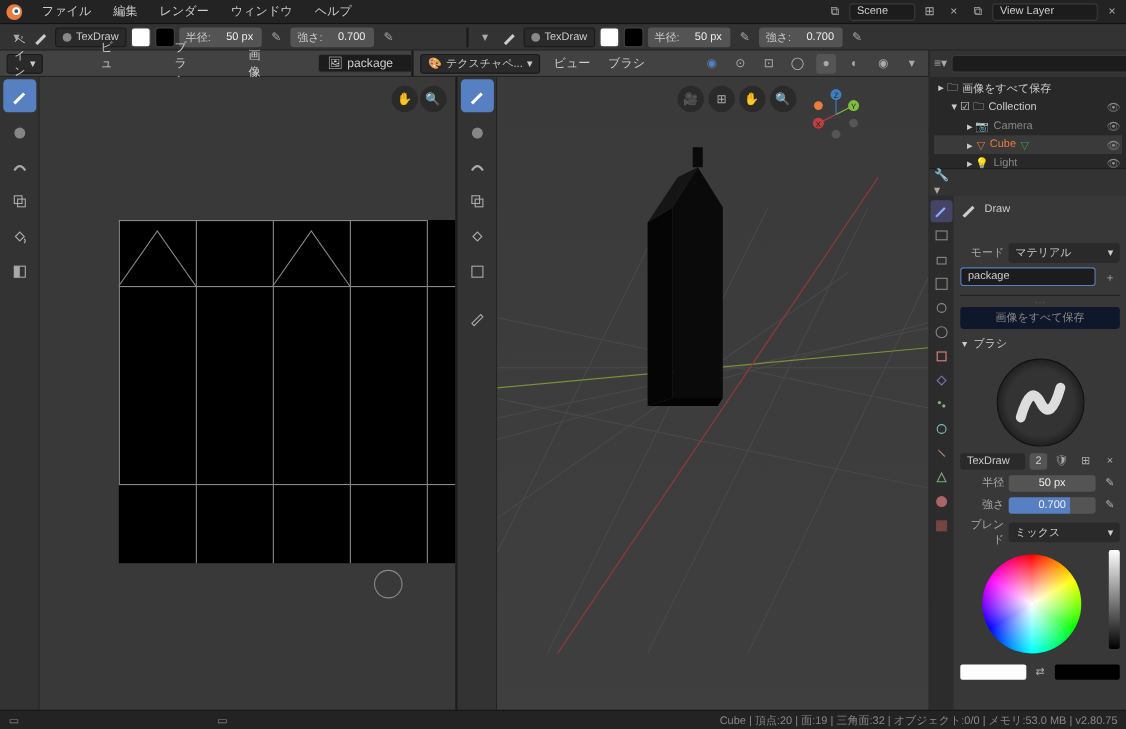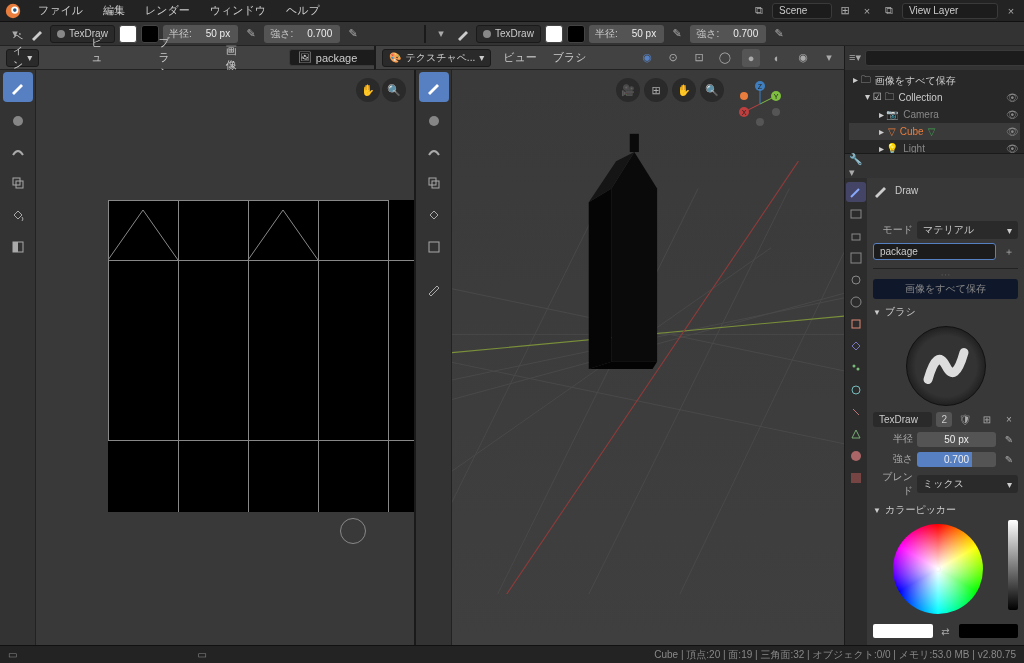--- a/index.html
+++ b/index.html
@@ -485,21 +485,20 @@
         <div class="prop-row">
             <span class="prop-label">強さ</span>
             <span class="prop-field" style="background:linear-gradient(to right,#5680C2 70%,#545454 70%)">0.700</span>
             <span class="icon-btn">✎</span>
           </div>
         <div class="prop-row">
             <span class="prop-label">ブレンド</span>
             <span class="mode-dd" style="flex:1"><span>ミックス</span> ▾</span>
           </div>
 
-        <div class="panel-header">カラーピッカー</div>
         <div class="color-area">
           <div class="color-wheel">
               <div style="position:absolute;left:50%;top:50%;width:6px;height:6px;border:1px solid #333;border-radius:50%;transform:translate(-50%,-50%);"></div>
             </div>
           <div class="value-slider"></div>
         </div>
         <div class="color-sliders">
           <div class="color-bar"></div>
           <span class="icon-btn">⇄</span>
           <div class="color-bar" style="background:#000"></div>

